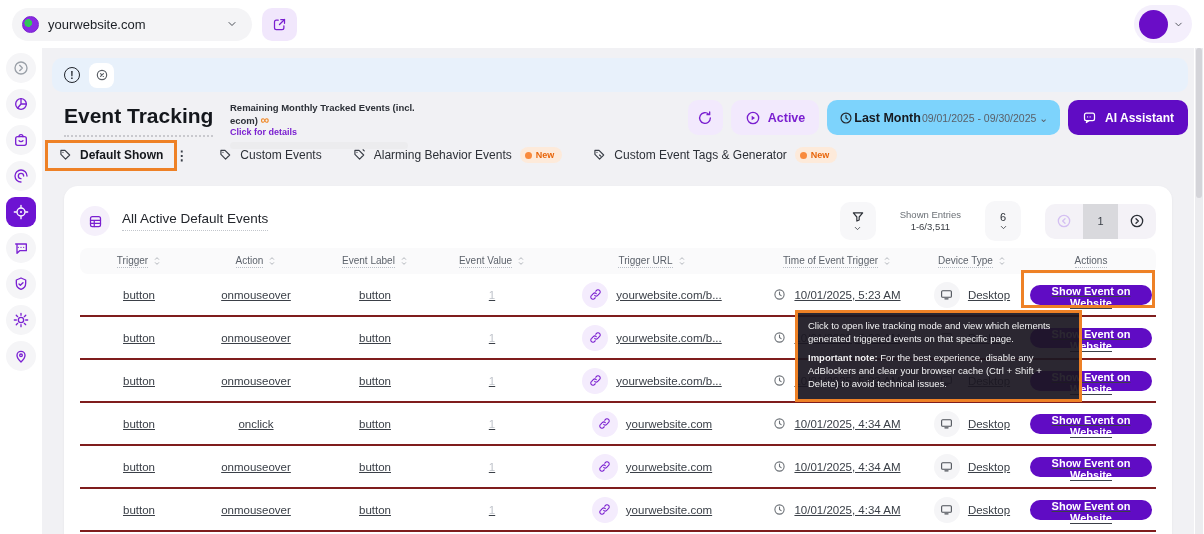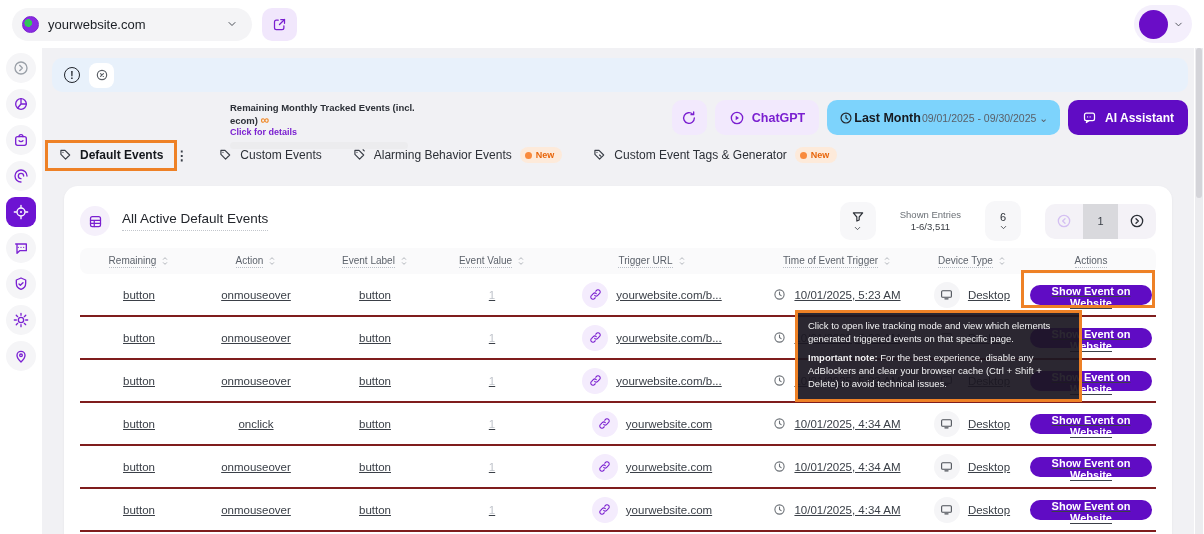--- a/index.html
+++ b/index.html
@@ -198,38 +198,39 @@
   <span class="bang">!</span>
   <span class="banner-close">
     <svg class="ic" width="14" height="14" viewBox="0 0 24 24">
         <circle cx="12" cy="12" r="8"></circle>
         <path d="M9.5 9.5l5 5M14.5 9.5l-5 5"></path>
       </svg>
   </span>
 </div>
 
 <div class="page-head">
+  <div class="page-title">Event Tracking</div>
   <div class="quota">
     <div class="quota-label"><span>Remaining Monthly Tracked Events (incl. ecom)</span> <span class="inf">∞</span></div>
     <div class="quota-link">Click for details</div>
     <div class="quota-bar"></div>
   </div>
   <div class="head-actions">
     <div class="hb icon-only">
       <svg class="ic" width="16" height="16" viewBox="0 0 24 24">
           <path d="M20 12a8 8 0 11-2.5-5.8"></path>
           <path d="M19 3v4h-4"></path>
         </svg>
     </div>
     <div class="hb active-pill">
       <svg class="ic" width="16" height="16" viewBox="0 0 24 24">
           <circle cx="12" cy="12" r="8.5"></circle>
           <path d="M10 8.5l5 3.5-5 3.5z" fill="currentColor" stroke="none"></path>
         </svg>
-      <span>ChatGPT</span>
+      <span>Active</span>
     </div>
     <div class="hb date-pill">
       <svg class="ic" width="14" height="14" viewBox="0 0 24 24">
           <circle cx="12" cy="12" r="8.5"></circle>
           <path d="M12 7.5V12l3 2"></path>
         </svg>
       <span class="dl">Last Month</span>
       <span class="dr">09/01/2025 - 09/30/2025 ⌄</span>
     </div>
     <div class="hb ai-btn">
@@ -241,21 +242,21 @@
     </div>
   </div>
 </div>
 
 <div class="tabs">
   <div class="tab current">
     <svg class="ic tico" width="14" height="14" viewBox="0 0 24 24">
         <path d="M20 12l-8-8H5v7l8 8 7-7z"></path>
         <circle cx="8.5" cy="7.5" r="1" fill="currentColor" stroke="none"></circle>
       </svg>
-    <span>Default Events</span>
+    <span>Default Shown</span>
     <span class="kebab">⋮</span>
   </div>
   <div class="tab">
     <svg class="ic tico" width="14" height="14" viewBox="0 0 24 24">
         <path d="M20 12l-8-8H5v7l8 8 7-7z"></path>
         <circle cx="8.5" cy="7.5" r="1" fill="currentColor" stroke="none"></circle>
       </svg>
     <span>Custom Events</span>
   </div>
   <div class="tab">
@@ -325,21 +326,21 @@
               <circle cx="12" cy="12" r="8.5"></circle>
               <path d="M10.5 8.5L14 12l-3.5 3.5"></path>
             </svg>
           </span>
       </div>
     </div>
   </div>
 
   <div class="thead grid-cols">
     <span class="th">
-        <span class="tl">Remaining</span>
+        <span class="tl">Trigger</span>
         <svg class="ic sortg" width="8" height="10" viewBox="0 0 24 30">
           <path d="M7 10l5-5 5 5M7 20l5 5 5-5"></path>
         </svg>
       </span>
     <span class="th">
         <span class="tl">Action</span>
         <svg class="ic sortg" width="8" height="10" viewBox="0 0 24 30">
           <path d="M7 10l5-5 5 5M7 20l5 5 5-5"></path>
         </svg>
       </span>

